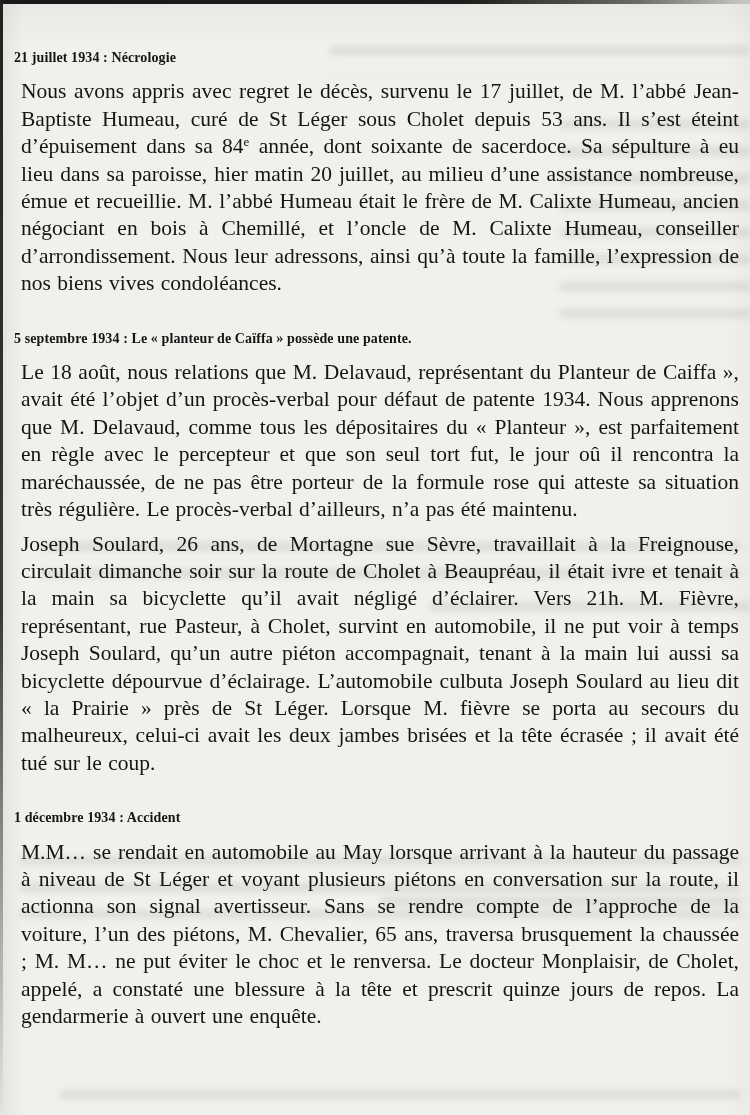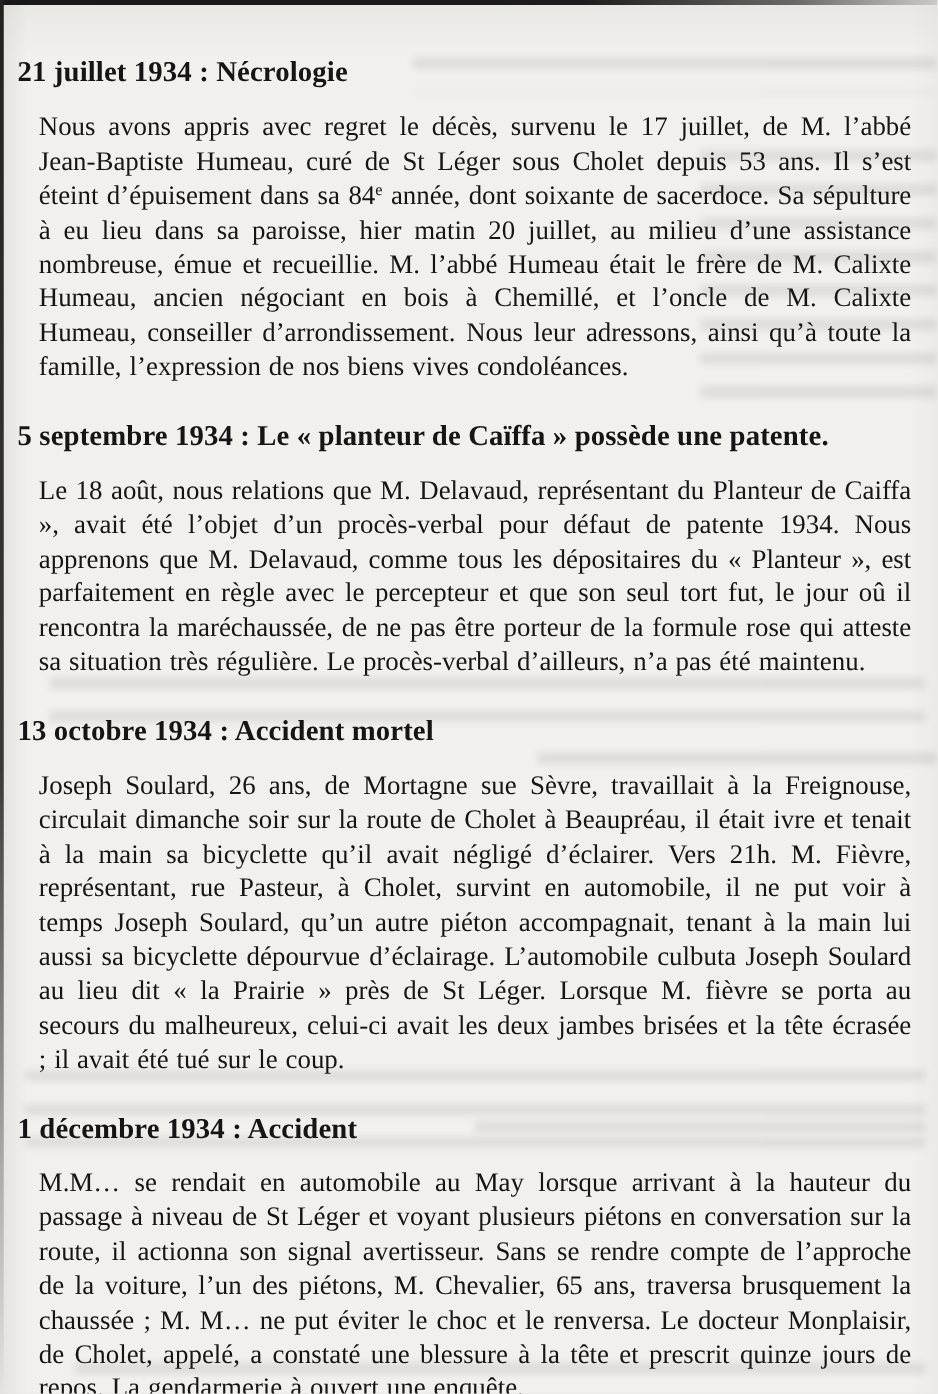--- a/index.html
+++ b/index.html
@@ -70,31 +70,31 @@
   .content {
     position: relative;
     box-sizing: border-box;
     width: 100%;
     height: 100%;
     padding: 44px 4px 0 14px;
     font-size: 21.5px;
     line-height: 27.4px;
   }
   .entry-heading {
-    font-size: 23px;
+    font-size: 14px;
     font-weight: bold;
     line-height: 27.4px;
     margin: 27px 0 0 0;
     letter-spacing: 0.1px;
   }
   .entry:first-child .entry-heading {
     margin-top: 0;
   }
   .entry-body {
-    margin: 17px;
+    margin: 7px;
     text-align: justify;
     word-spacing: 1px;
   }
   .entry-body sup {
     font-size: 13px;
     line-height: 0;
     vertical-align: 7px;
   }
 </style>
 </head>
@@ -111,21 +111,20 @@
       <h2 class="entry-heading">21 juillet 1934 : Nécrologie</h2>
       <p class="entry-body"><span>Nous avons appris avec regret le décès, survenu le 17 juillet, de M. l’abbé Jean-Baptiste Humeau, curé de St Léger sous Cholet depuis 53 ans. Il s’est éteint d’épuisement dans sa 84</span><sup>e</sup><span> année, dont soixante de sacerdoce. Sa sépulture à eu lieu dans sa paroisse, hier matin 20 juillet, au milieu d’une assistance nombreuse, émue et recueillie. M. l’abbé Humeau était le frère de M. Calixte Humeau, ancien négociant en bois à Chemillé, et l’oncle de M. Calixte Humeau, conseiller d’arrondissement. Nous leur adressons, ainsi qu’à toute la famille, l’expression de nos biens vives condoléances.</span></p>
     </section>
 
     <section class="entry">
       <h2 class="entry-heading">5 septembre 1934 : Le « planteur de Caïffa » possède une patente.</h2>
       <p class="entry-body"><span>Le 18 août, nous relations que M. Delavaud, représentant du Planteur de Caiffa », avait été l’objet d’un procès-verbal pour défaut de patente 1934. Nous apprenons que M. Delavaud, comme tous les dépositaires du « Planteur », est parfaitement en règle avec le percepteur et que son seul tort fut, le jour oû il rencontra la maréchaussée, de ne pas être porteur de la formule rose qui atteste sa situation très régulière. Le procès-verbal d’ailleurs, n’a pas été maintenu.</span></p>
     </section>
 
     <section class="entry">
-      <h2 class="entry-heading">13 octobre 1934 : Accident mortel</h2>
       <p class="entry-body"><span>Joseph Soulard, 26 ans, de Mortagne sue Sèvre, travaillait à la Freignouse, circulait dimanche soir sur la route de Cholet à Beaupréau, il était ivre et tenait à la main sa bicyclette qu’il avait négligé d’éclairer. Vers 21h. M. Fièvre, représentant, rue Pasteur, à Cholet, survint en automobile, il ne put voir à temps Joseph Soulard, qu’un autre piéton accompagnait, tenant à la main lui aussi sa bicyclette dépourvue d’éclairage. L’automobile culbuta Joseph Soulard au lieu dit « la Prairie » près de St Léger. Lorsque M. fièvre se porta au secours du malheureux, celui-ci avait les deux jambes brisées et la tête écrasée ; il avait été tué sur le coup.</span></p>
     </section>
 
     <section class="entry">
       <h2 class="entry-heading">1 décembre 1934 : Accident</h2>
       <p class="entry-body"><span>M.M… se rendait en automobile au May lorsque arrivant à la hauteur du passage à niveau de St Léger et voyant plusieurs piétons en conversation sur la route, il actionna son signal avertisseur. Sans se rendre compte de l’approche de la voiture, l’un des piétons, M. Chevalier, 65 ans, traversa brusquement la chaussée ; M. M… ne put éviter le choc et le renversa. Le docteur Monplaisir, de Cholet, appelé, a constaté une blessure à la tête et prescrit quinze jours de repos. La gendarmerie à ouvert une enquête.</span></p>
     </section>
 
   </div>
 </div>

